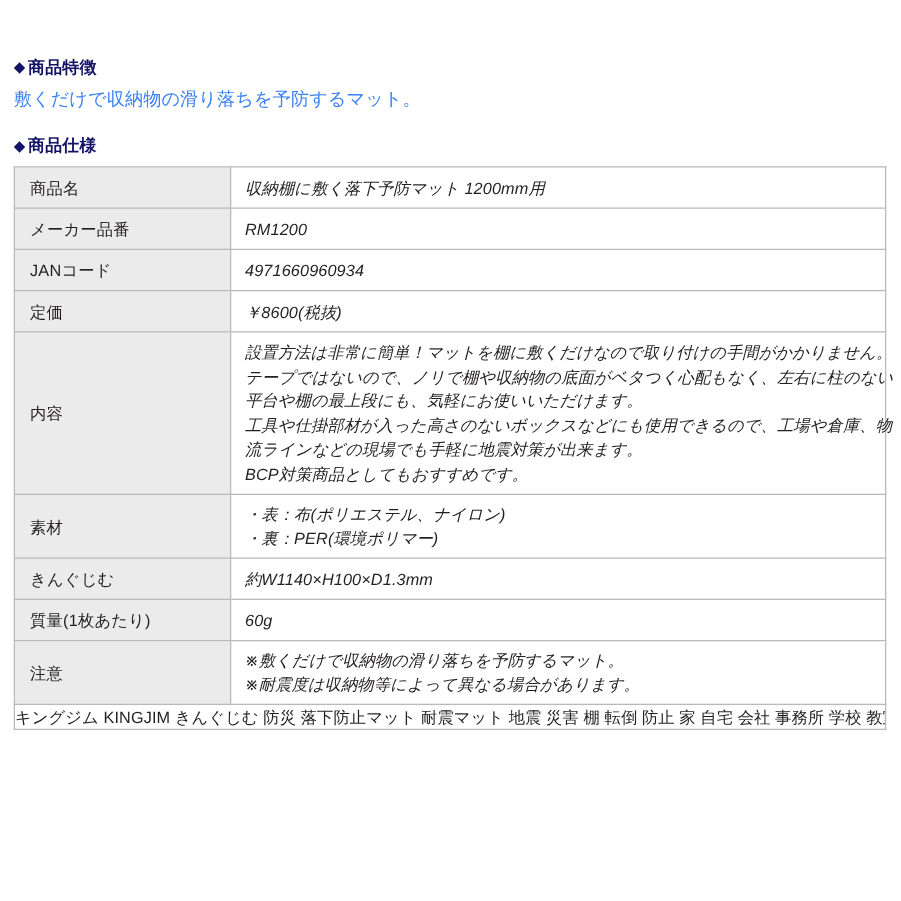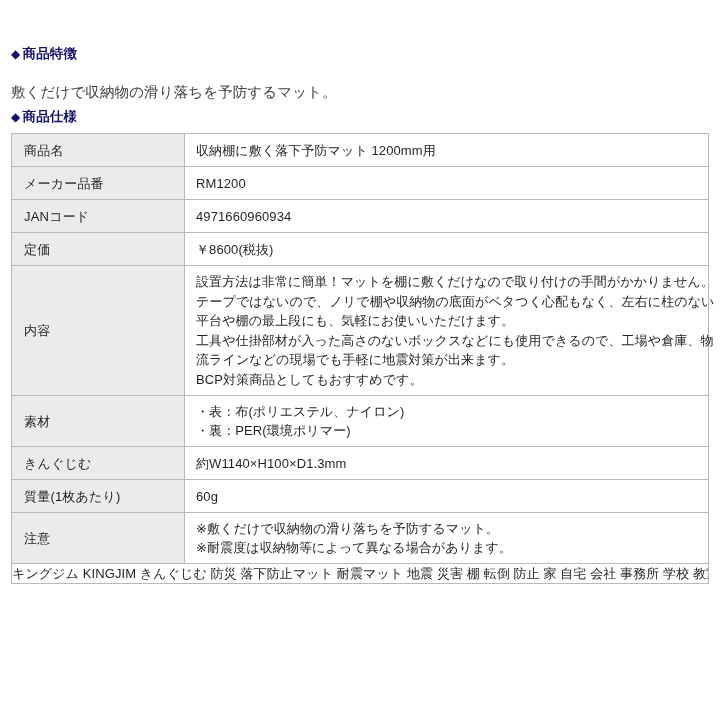--- a/index.html
+++ b/index.html
@@ -41,23 +41,22 @@
   }
   #heading-features { position: absolute; left: 11px; top: 47px; }
   #heading-spec     { position: absolute; left: 11px; top: 110px; }
 
   .feature-text {
     position: absolute;
     left: 11px;
     top: 70px;
     font-size: 14.5px;
     line-height: 20px;
-    color: #404040;
+    color: #3b82f6;
     letter-spacing: 0.1px;
-    margin-top: 12px;
   }
 
   
   .spec-table {
     position: absolute;
     left: 11px;
     top: 133px;
     width: 698px;
     border-collapse: collapse;
     table-layout: fixed;
@@ -75,20 +74,21 @@
   .spec-table tr > td.label-cell {
     width: 160px;
     background: #ebebeb;
     padding: 6px 0 6px 12px;
     white-space: nowrap;
     letter-spacing: 0.2px;
   }
   .spec-table tr > td.value-cell {
     background: #ffffff;
     padding: 6px 8px 6px 11px;
+    font-style: italic;
   }
   .row-single td { height: 20px; margin-top: 27px; }
 
   .cell-lines {
     display: block;
   }
   .cell-lines .line {
     display: block;
     white-space: nowrap;
     letter-spacing: 0.1px;

